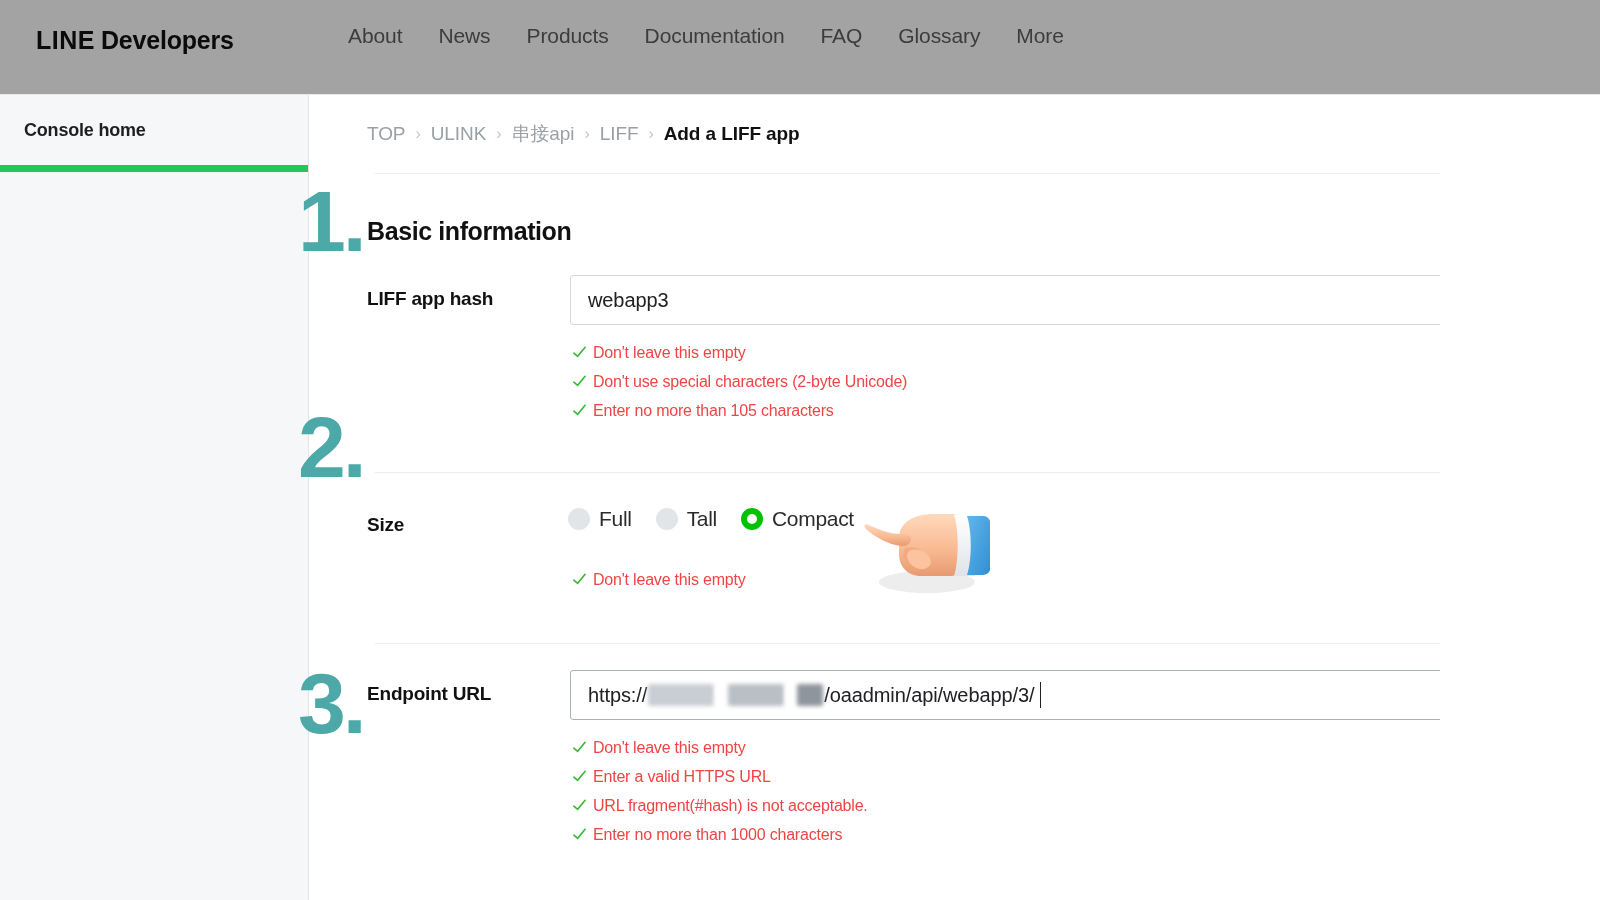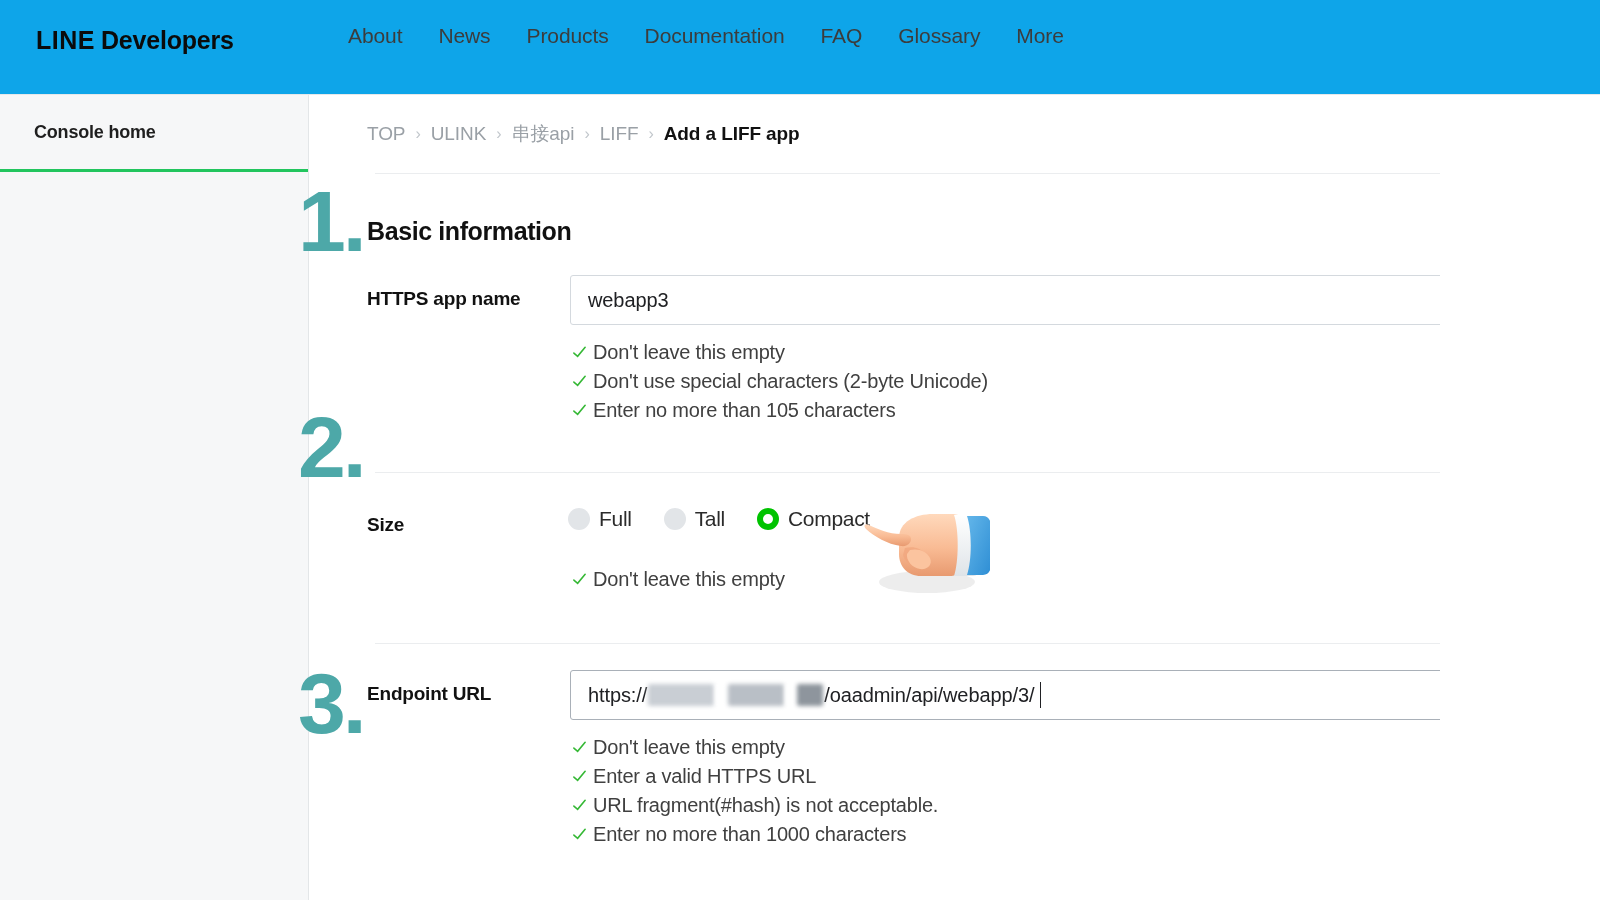--- a/index.html
+++ b/index.html
@@ -15,21 +15,21 @@
     color: #1f1f1f;
     -webkit-font-smoothing: antialiased;
   }
 
   
   .header {
     position: absolute;
     top: 0; left: 0;
     width: 1600px;
     height: 95px;
-    background: #0ea5e9;
+    background: #a3a3a3;
     border-bottom: 1px solid #e6e8ea;
     box-sizing: border-box;
   }
   .logo {
     position: absolute;
     left: 36px;
     top: 26px;
     font-size: 25px;
     font-weight: 700;
     letter-spacing: -0.2px;
@@ -62,25 +62,25 @@
     position: absolute;
     top: 95px; left: 0;
     width: 309px;
     height: 805px;
     background: #f6f7f8;
     border-right: 1px solid #e3e6e8;
     box-sizing: border-box;
   }
   .sidebar-top {
     height: 77px;
-    border-bottom: 3px solid #22c55e;
+    border-bottom: 7px solid #22c55e;
     box-sizing: border-box;
     display: flex;
     align-items: center;
-    padding-left: 34px;
+    padding-left: 24px;
   }
   .sidebar-home-label {
     font-size: 18px;
     font-weight: 700;
     color: #1f1f1f;
     letter-spacing: -0.2px;
   }
 
   
   .main {
@@ -191,39 +191,38 @@
   .r5 { width: 26px; background: #8e959d; }
 
   
   .validations {
     position: absolute;
   }
   .valid-row {
     display: flex;
     align-items: center;
     height: 29px;
-    font-size: 20px;
-    color: #404040;
+    font-size: 16px;
+    color: #ef4444;
     letter-spacing: -0.2px;
     white-space: nowrap;
   }
   .check {
     width: 15px;
     height: 15px;
     margin-right: 6px;
     flex: 0 0 auto;
   }
   .check svg { display: block; }
 
   
   .radio-group {
     position: absolute;
     display: flex;
     align-items: center;
-    gap: 8px;
   }
   .radio-opt {
     display: flex;
     align-items: center;
     margin-right: 24px;
     cursor: pointer;
   }
   .radio-dot {
     width: 22px;
     height: 22px;
@@ -309,21 +308,21 @@
     <span class="crumb-sep">›</span>
     <span class="crumb">LIFF</span>
     <span class="crumb-sep">›</span>
     <span class="crumb current">Add a LIFF app</span>
   </div>
 
   <div class="top-rule"></div>
 
   <div class="section-title" style="top:122px">Basic information</div>
 
-  <div class="field-label" style="left:57px; top:193px">HTTPS app name</div>
+  <div class="field-label" style="left:57px; top:193px">LIFF app hash</div>
   <div class="text-input" style="left:260px; top:180px; width:1350px;">
     <span>webapp3</span>
   </div>
   <div class="validations" style="left:262px; top:243px">
     <div class="valid-row">
       <span class="check">
           <svg viewBox="0 0 16 16" width="15" height="15">
             <path d="M2 8.6 L6 12 L14 2.5" stroke="#35b835" stroke-width="1.7" fill="none" stroke-linecap="round"></path>
           </svg>
         </span>

